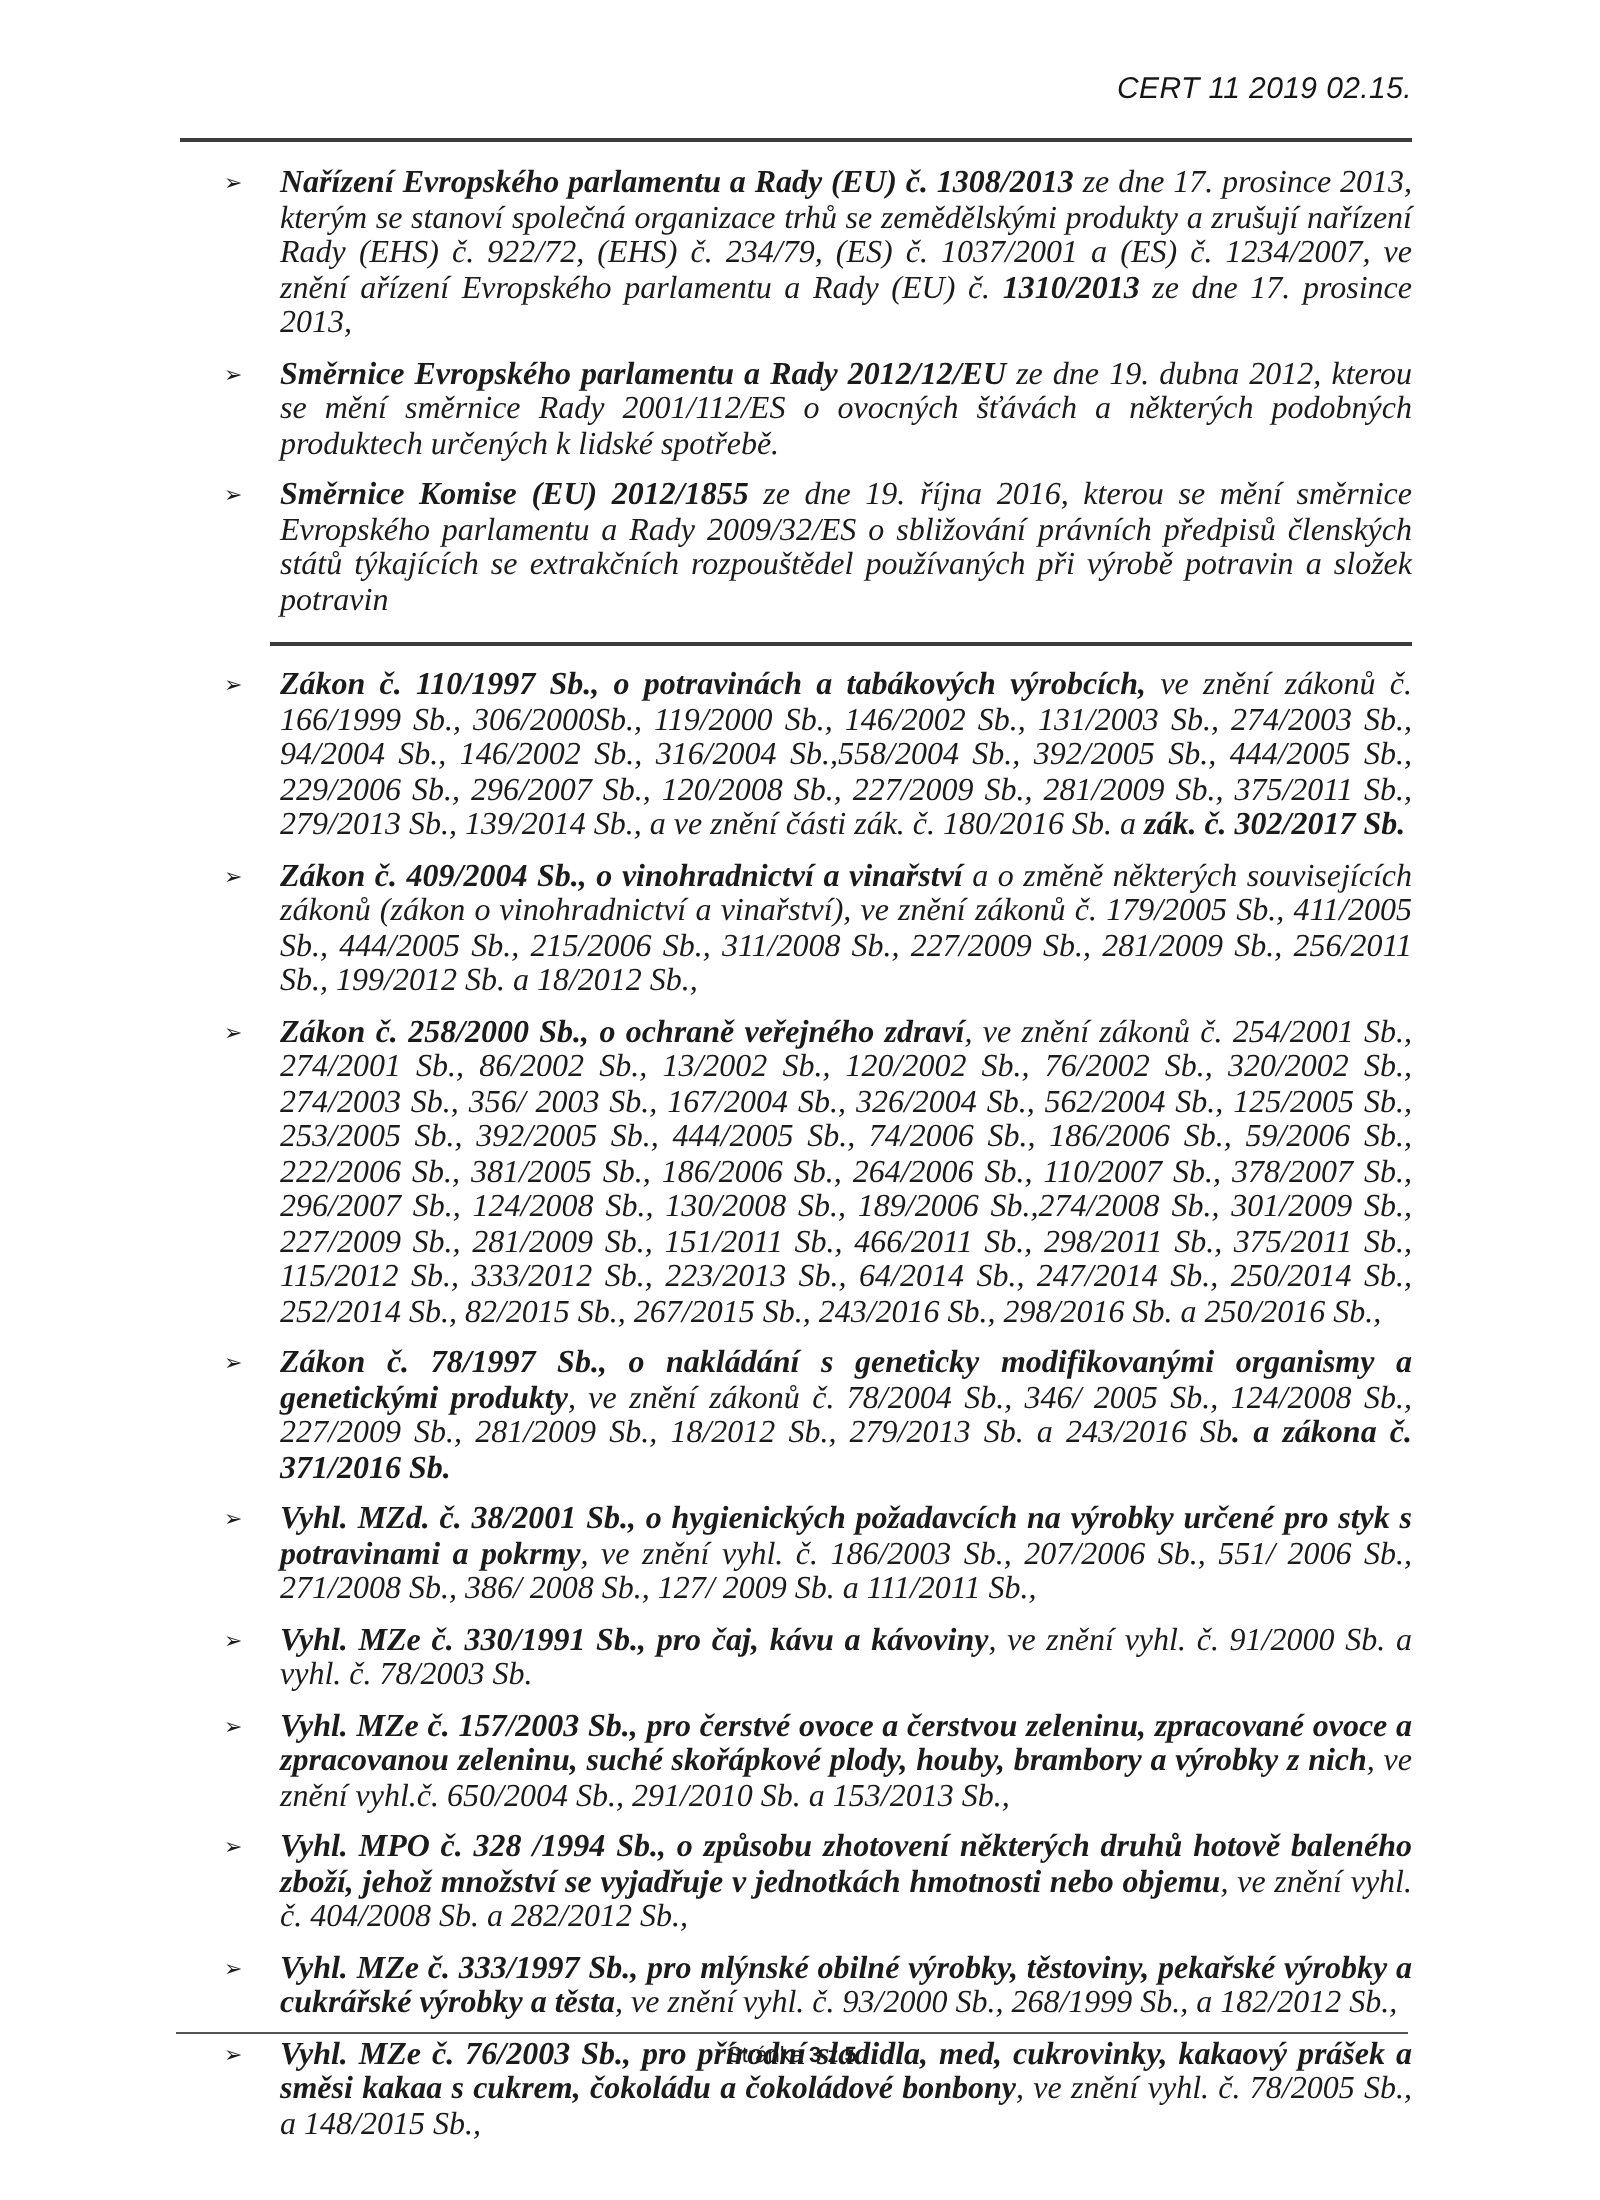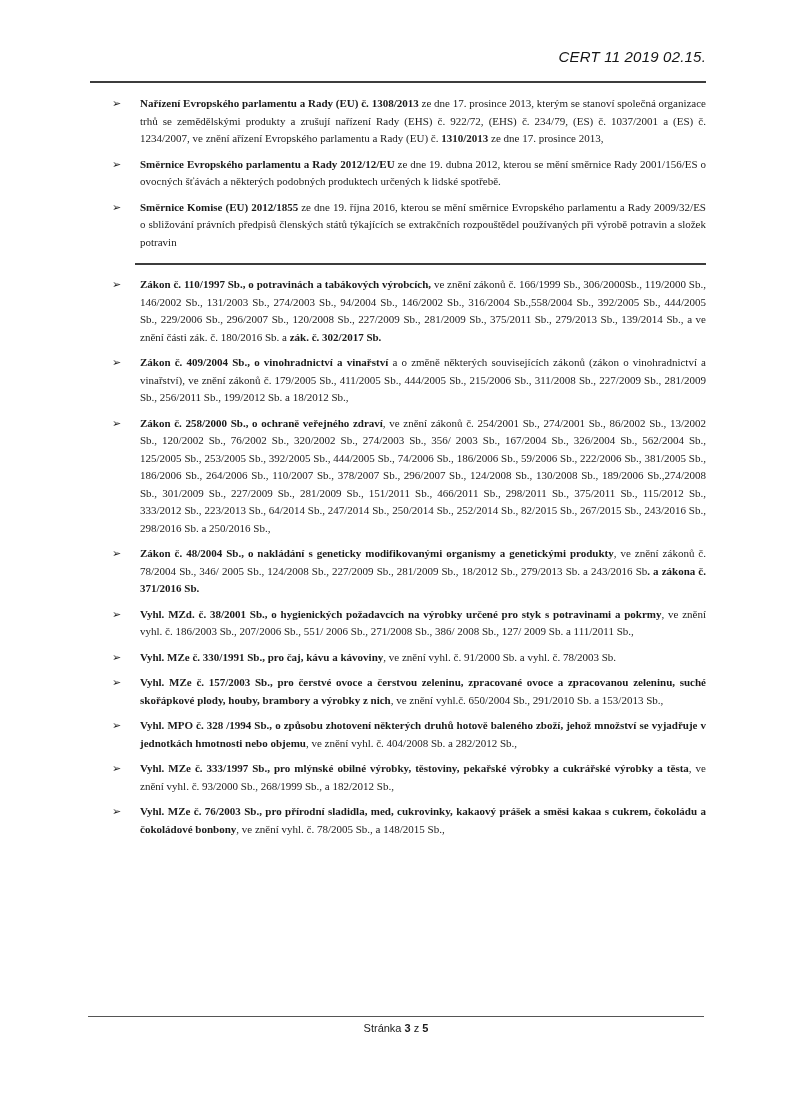--- a/index.html
+++ b/index.html
@@ -3,37 +3,37 @@
 <meta charset="utf-8">
 <style>
   html,body{margin:0;padding:0;background:#ffffff;}
   .page{
     position:relative;width:800px;height:1100px;background:#ffffff;
     overflow:hidden;font-family:"Liberation Serif", serif;color:#1b1b1b;
   }
   .watermark{position:absolute;left:0;top:0;z-index:0;pointer-events:none;}
   .content{position:absolute;left:90px;width:616px;top:0;z-index:1;}
   .doc-code{
-    margin-top:48px;text-align:right;
+    margin-top:36px;text-align:right;
     font-family:"Liberation Sans", sans-serif;font-style:italic;
     font-size:15px;letter-spacing:0.2px;color:#161616;
   }
   .rule{border:none;border-top:2px solid #3c3c3c;margin:0;}
   .rule-top{margin-top:16px;}
   .rule-mid{margin-top:12px;margin-left:45px;border-top-width:2px;}
   .list{margin-top:12px;}
   .list-mid{margin-top:11px;}
   .item{display:flex;margin-bottom:8px;}
   .bullet{
     flex:0 0 50px;box-sizing:border-box;padding-left:22px;
     font-family:"DejaVu Sans", sans-serif;font-size:11px;line-height:17.5px;
     color:#1b1b1b;
   }
   .itext{
-    flex:1;margin:0;text-align:justify;font-size:11px;line-height:17.5px;
+    flex:1;margin:0;text-align:justify;font-size:16px;line-height:17.5px;font-style:italic;
   }
   .b{font-weight:bold;}
   .footer{
     position:absolute;left:88px;right:96px;top:1016px;z-index:1;
     border-top:1.5px solid #555;
   }
   .footer-text{
     margin-top:5px;text-align:center;
     font-family:"Liberation Sans", sans-serif;font-size:11px;color:#1b1b1b;
   }
@@ -59,21 +59,21 @@
 
     <hr class="rule rule-top">
 
     <div class="list">
         <div class="item">
           <span class="bullet">➢</span>
           <p class="itext"><span class="b">Nařízení Evropského parlamentu a Rady (EU) č. 1308/2013 </span><span>ze dne 17. prosince 2013, kterým se stanoví společná organizace trhů se zemědělskými produkty a zrušují nařízení Rady (EHS) č. 922/72, (EHS) č. 234/79, (ES) č. 1037/2001 a (ES) č. 1234/2007, ve znění ařízení Evropského parlamentu a Rady (EU) č. </span><span class="b">1310/2013</span><span> ze dne 17. prosince 2013,</span></p>
         </div>
         <div class="item">
           <span class="bullet">➢</span>
-          <p class="itext"><span class="b">Směrnice Evropského parlamentu a Rady 2012/12/EU </span><span>ze dne 19. dubna 2012, kterou se mění směrnice Rady 2001/156/ES o ovocných šťávách a některých podobných produktech určených k lidské spotřebě.</span></p>
+          <p class="itext"><span class="b">Směrnice Evropského parlamentu a Rady 2012/12/EU </span><span>ze dne 19. dubna 2012, kterou se mění směrnice Rady 2001/112/ES o ovocných šťávách a některých podobných produktech určených k lidské spotřebě.</span></p>
         </div>
         <div class="item">
           <span class="bullet">➢</span>
           <p class="itext"><span class="b">Směrnice Komise (EU) 2012/1855 </span><span>ze dne 19. října 2016, kterou se mění směrnice Evropského parlamentu a Rady 2009/32/ES o sbližování právních předpisů členských států týkajících se extrakčních rozpouštědel používaných při výrobě potravin a složek potravin</span></p>
         </div>
       </div>
 
     <hr class="rule rule-mid">
 
     <div class="list list-mid">
@@ -84,21 +84,21 @@
         <div class="item">
           <span class="bullet">➢</span>
           <p class="itext"><span class="b">Zákon č. 409/2004 Sb., o vinohradnictví a vinařství </span><span>a o změně některých souvisejících zákonů (zákon o vinohradnictví a vinařství), ve znění zákonů č. 179/2005 Sb., 411/2005 Sb., 444/2005 Sb., 215/2006 Sb., 311/2008 Sb., 227/2009 Sb., 281/2009 Sb., 256/2011 Sb., 199/2012 Sb. a 18/2012 Sb.,</span></p>
         </div>
         <div class="item">
           <span class="bullet">➢</span>
           <p class="itext"><span class="b">Zákon č. 258/2000 Sb., o ochraně veřejného zdraví</span><span>, ve znění zákonů č. 254/2001 Sb., 274/2001 Sb., 86/2002 Sb., 13/2002 Sb., 120/2002 Sb., 76/2002 Sb., 320/2002 Sb., 274/2003 Sb., 356/ 2003 Sb., 167/2004 Sb., 326/2004 Sb., 562/2004 Sb., 125/2005 Sb., 253/2005 Sb., 392/2005 Sb., 444/2005 Sb., 74/2006 Sb., 186/2006 Sb., 59/2006 Sb., 222/2006 Sb., 381/2005 Sb., 186/2006 Sb., 264/2006 Sb., 110/2007 Sb., 378/2007 Sb., 296/2007 Sb., 124/2008 Sb., 130/2008 Sb., 189/2006 Sb.,274/2008 Sb., 301/2009 Sb., 227/2009 Sb., 281/2009 Sb., 151/2011 Sb., 466/2011 Sb., 298/2011 Sb., 375/2011 Sb., 115/2012 Sb., 333/2012 Sb., 223/2013 Sb., 64/2014 Sb., 247/2014 Sb., 250/2014 Sb., 252/2014 Sb., 82/2015 Sb., 267/2015 Sb., 243/2016 Sb., 298/2016 Sb. a 250/2016 Sb.,</span></p>
         </div>
         <div class="item">
           <span class="bullet">➢</span>
-          <p class="itext"><span class="b">Zákon č. 48/2004 Sb., o nakládání s geneticky modifikovanými organismy a genetickými produkty</span><span>, ve znění zákonů č. 78/2004 Sb., 346/ 2005 Sb., 124/2008 Sb., 227/2009 Sb., 281/2009 Sb., 18/2012 Sb., 279/2013 Sb. a 243/2016 Sb</span><span class="b">. a zákona č. 371/2016 Sb.</span></p>
+          <p class="itext"><span class="b">Zákon č. 78/1997 Sb., o nakládání s geneticky modifikovanými organismy a genetickými produkty</span><span>, ve znění zákonů č. 78/2004 Sb., 346/ 2005 Sb., 124/2008 Sb., 227/2009 Sb., 281/2009 Sb., 18/2012 Sb., 279/2013 Sb. a 243/2016 Sb</span><span class="b">. a zákona č. 371/2016 Sb.</span></p>
         </div>
         <div class="item">
           <span class="bullet">➢</span>
           <p class="itext"><span class="b">Vyhl. MZd. č. 38/2001 Sb., o hygienických požadavcích na výrobky určené pro styk s potravinami a pokrmy</span><span>, ve znění vyhl. č. 186/2003 Sb., 207/2006 Sb., 551/ 2006 Sb., 271/2008 Sb., 386/ 2008 Sb., 127/ 2009 Sb. a 111/2011 Sb.,</span></p>
         </div>
         <div class="item">
           <span class="bullet">➢</span>
           <p class="itext"><span class="b">Vyhl. MZe č. 330/1991 Sb., pro čaj, kávu a kávoviny</span><span>, ve znění vyhl. č. 91/2000 Sb. a vyhl. č. 78/2003 Sb.</span></p>
         </div>
         <div class="item">

